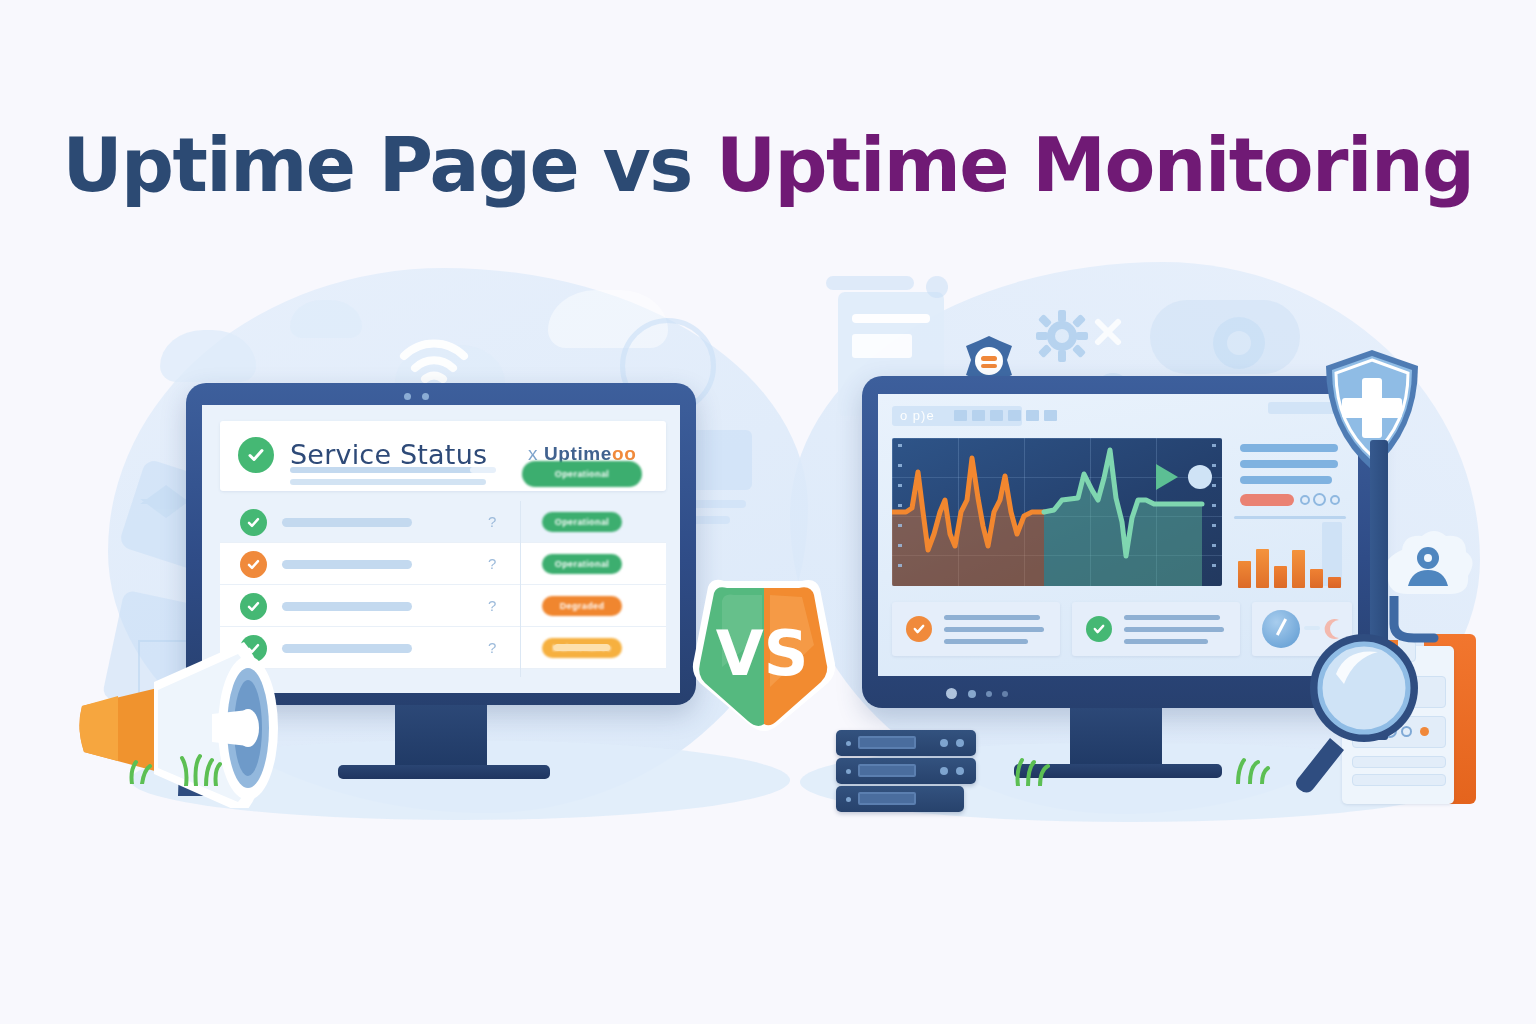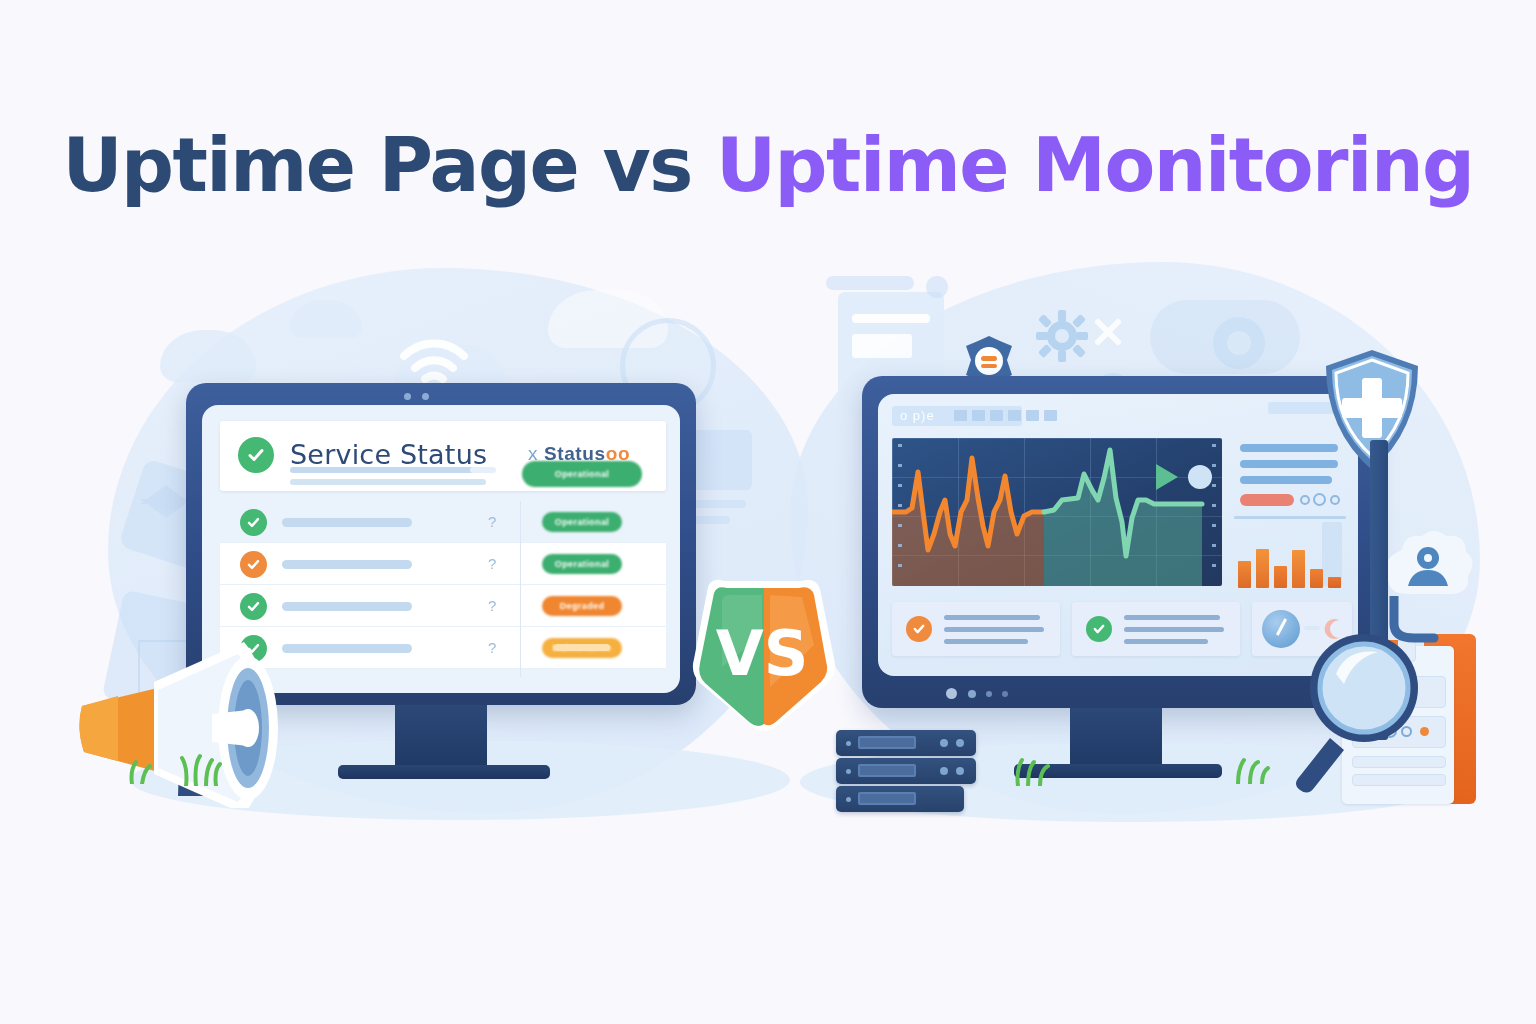--- a/index.html
+++ b/index.html
@@ -14,21 +14,21 @@
   
   .title-wrap {
     position: absolute; top: 122px; left: 0; width: 1536px;
     text-align: center; white-space: nowrap;
   }
   .title-part {
     font-family: "DejaVu Sans", sans-serif;
     font-size: 74px; font-weight: 700; letter-spacing: -1.5px;
   }
   .t-navy { color: #2c4a73; }
-  .t-orange { color: #8b5cf6; }
+  .t-orange { color: #701a75; }
 
   
   .blob {
     position: absolute; border-radius: 50%;
     background: #dfeaf9; opacity: .85;
   }
   .blob-left  { left: 108px; top: 268px; width: 700px; height: 545px;
                 border-radius: 48% 52% 46% 54% / 52% 44% 56% 48%;
                 background: linear-gradient(160deg,#e4eefb 0%,#d6e6f8 100%); }
   .blob-right { left: 790px; top: 262px; width: 690px; height: 552px;
@@ -61,21 +61,21 @@
   .ring { position:absolute; border:5px solid #cae0f6; border-radius:50%; opacity:.6; }
 
   
   .monitor { position: absolute; }
   .mon-bezel {
     position:absolute; inset:0; border-radius: 20px;
     background: linear-gradient(180deg,#3d5f9c 0%,#2f4c87 55%,#27406f 100%);
     box-shadow: 0 10px 26px rgba(40,64,110,.22);
   }
   .mon-inner {
-    position:absolute; border-radius: 16px; overflow:hidden;
+    position:absolute; border-radius: 0; overflow:hidden;
     background:#eaf2fb;
   }
   .mon-neck {
     position:absolute; background: linear-gradient(180deg,#2c4877 0%,#203a66 100%);
   }
   .mon-base {
     position:absolute; border-radius: 5px;
     background: linear-gradient(180deg,#2a4573 0%,#1f3560 100%);
   }
   .mon-dot { position:absolute; border-radius:50%; background:#9fc0e4; opacity:.8; }
@@ -285,21 +285,21 @@
 
       <div class="ls-header" style="left:18px;top:16px;width:446px;height:70px;"></div>
       <div class="check check-green" style="left:36px;top:32px;width:36px;height:36px;">
         <svg width="20" height="20" viewBox="0 0 20 20">
             <path d="M4 10.5 L8 14.5 L16 5.5" stroke="#ffffff" stroke-width="3" fill="none" stroke-linecap="round" stroke-linejoin="round"></path>
           </svg>
       </div>
       <div class="ls-title" style="left:88px;top:34px;">Service Status</div>
       <div class="ls-brand" style="left:326px;top:38px;">
         <span class="x">x</span>
-        <span>Status</span><span class="o">oo</span>
+        <span>Uptime</span><span class="o">oo</span>
       </div>
       <div class="bar" style="left:88px;top:62px;width:202px;height:6px;"></div>
       <div class="bar" style="left:88px;top:74px;width:196px;height:6px;opacity:.75;"></div>
       <div class="bar" style="left:268px;top:62px;width:26px;height:6px;background:#e7f0fa;"></div>
       <div class="pill pill-green" style="left:320px;top:56px;width:120px;height:26px;">Operational</div>
 
       <div class="ls-row alt" style="left:18px;top:96px;width:446px;height:42px;"></div>
       <div class="ls-row" style="left:18px;top:138px;width:446px;height:42px;"></div>
       <div class="ls-row" style="left:18px;top:180px;width:446px;height:42px;"></div>
       <div class="ls-row" style="left:18px;top:222px;width:446px;height:42px;"></div>

